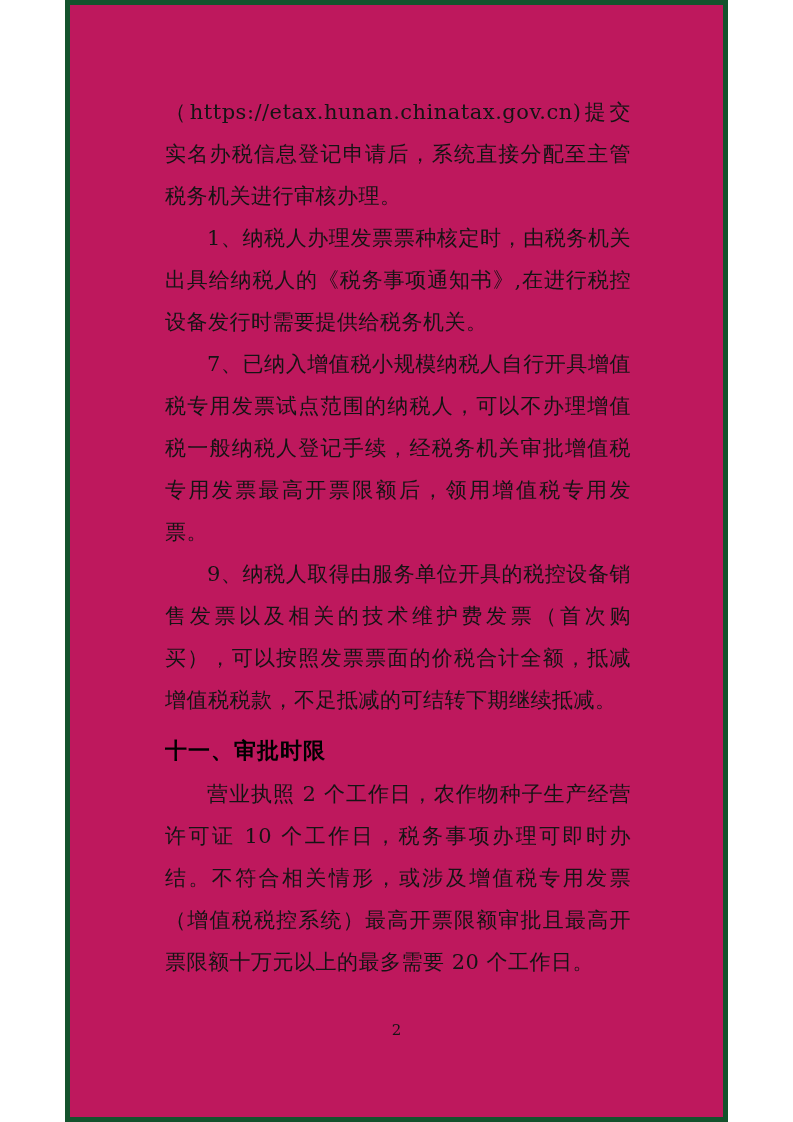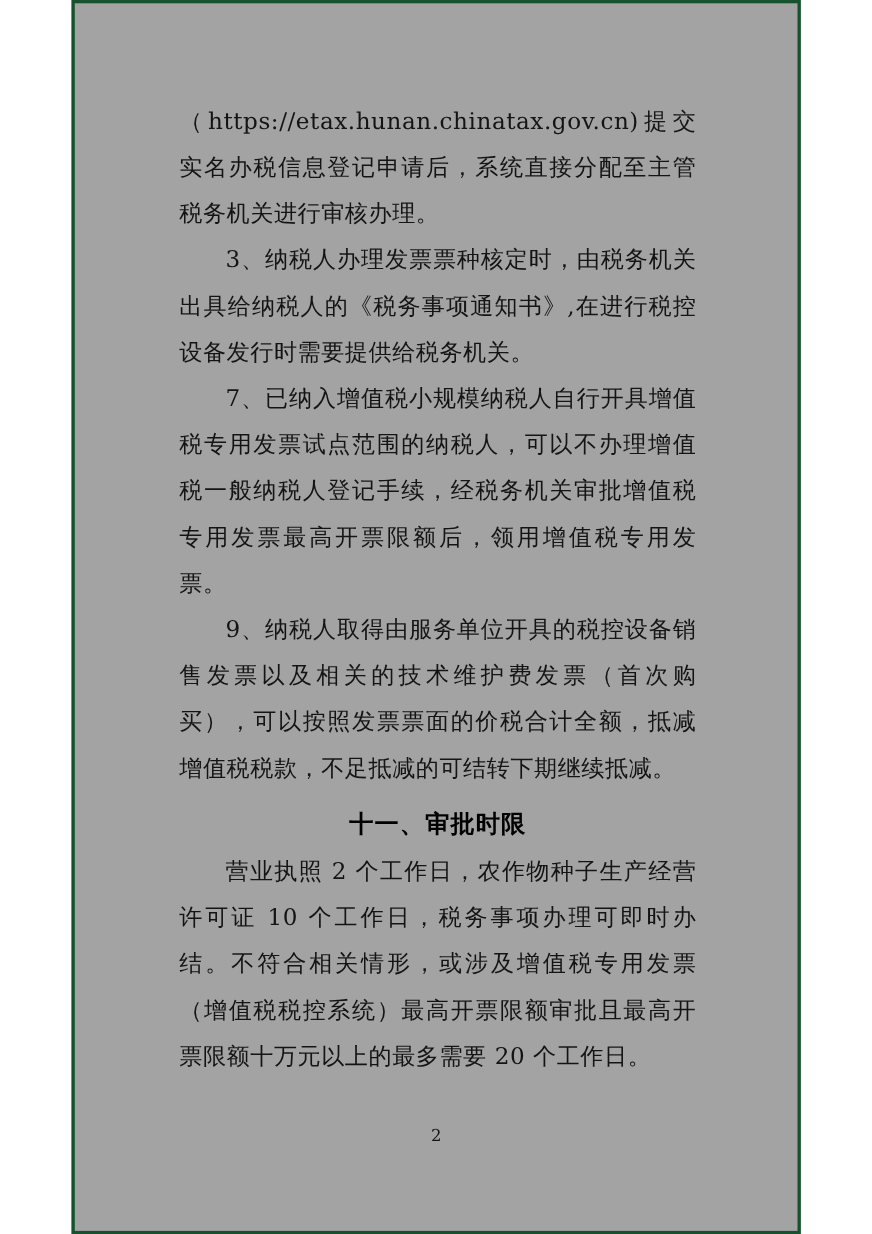--- a/index.html
+++ b/index.html
@@ -5,23 +5,23 @@
   html, body {
     margin: 0;
     padding: 0;
     background: #ffffff;
   }
   .page {
     position: relative;
     width: 663px;
     height: 1122px;
     margin: 0 auto;
-    background: #a3a3a3;
+    background: #be185d;
     box-sizing: border-box;
-    border: 3px solid #14532d;
+    border: 5px solid #14532d;
     overflow: hidden;
   }
   .content {
     position: absolute;
     top: 86px;
     left: 95px;
     right: 92px;
     color: #141414;
     font-family: "DejaVu Serif", "Liberation Serif", serif;
     font-size: 21px;
@@ -36,39 +36,39 @@
     text-indent: 2em;
   }
   .section-heading {
     margin: 8px 0 0 0;
     font-family: "Liberation Sans", "DejaVu Sans", sans-serif;
     font-weight: bold;
     font-size: 22px;
     line-height: 44px;
     color: #000000;
     letter-spacing: 1px;
-    text-align: center;
+    text-align: left;
   }
   .page-number {
     position: absolute;
     left: 0;
     right: 0;
     bottom: 78px;
     text-align: center;
     font-family: "DejaVu Serif", "Liberation Serif", serif;
     font-size: 15px;
     color: #141414;
   }
 </style>
 </head>
 <body>
 
 <div class="page">
   <div class="content">
     <p class="para">（https://etax.hunan.chinatax.gov.cn)提交实名办税信息登记申请后，系统直接分配至主管税务机关进行审核办理。</p>
-    <p class="para indent">3、纳税人办理发票票种核定时，由税务机关出具给纳税人的《税务事项通知书》,在进行税控设备发行时需要提供给税务机关。</p>
+    <p class="para indent">1、纳税人办理发票票种核定时，由税务机关出具给纳税人的《税务事项通知书》,在进行税控设备发行时需要提供给税务机关。</p>
     <p class="para indent">7、已纳入增值税小规模纳税人自行开具增值税专用发票试点范围的纳税人，可以不办理增值税一般纳税人登记手续，经税务机关审批增值税专用发票最高开票限额后，领用增值税专用发票。</p>
     <p class="para indent">9、纳税人取得由服务单位开具的税控设备销售发票以及相关的技术维护费发票（首次购买），可以按照发票票面的价税合计全额，抵减增值税税款，不足抵减的可结转下期继续抵减。</p>
     <h2 class="section-heading">十一、审批时限</h2>
     <p class="para indent">营业执照 2 个工作日，农作物种子生产经营许可证 10 个工作日，税务事项办理可即时办结。不符合相关情形，或涉及增值税专用发票（增值税税控系统）最高开票限额审批且最高开票限额十万元以上的最多需要 20 个工作日。</p>
   </div>
   <div class="page-number">2</div>
 </div>
 
 </body></html>

